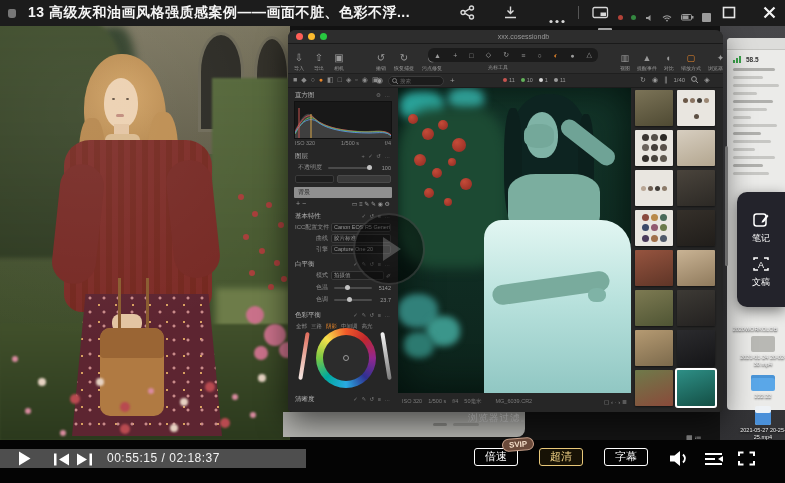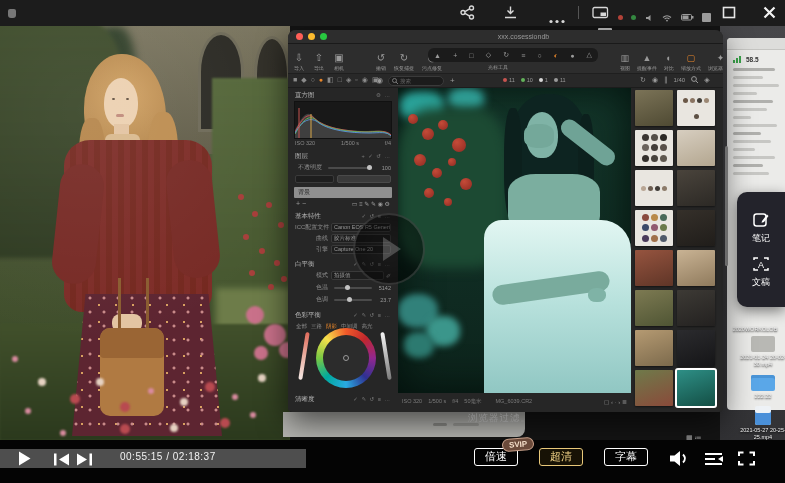--- a/index.html
+++ b/index.html
@@ -9,21 +9,21 @@
 .abs{position:absolute}
 
 .topbar{position:absolute;top:0;left:0;width:785px;height:26px;background:#1c1c1c;z-index:50;display:flex;align-items:center}
 .tb-title{color:#f5f5f5;font-weight:bold;font-size:14px;padding-left:28px;white-space:nowrap;letter-spacing:.5px}
 .tb-ico{position:absolute;top:5px;cursor:pointer;opacity:.95}
 .sys-dot{display:inline-block;border-radius:50%;margin:0 2px;vertical-align:middle}
 
 .controls{position:absolute;left:0;top:440px;width:785px;height:43px;background:#040404;z-index:60}
 .strip{position:absolute;left:0;top:9px;width:306px;height:19px;background:rgba(140,140,140,.55)}
 .ctl{position:absolute;cursor:pointer}
-.time{position:absolute;left:120px;top:11px;color:#f2f2f2;font-size:10px;letter-spacing:.5px}
+.time{position:absolute;left:107px;top:11px;color:#f2f2f2;font-size:12px;letter-spacing:.5px}
 .pillbtn{position:absolute;top:8px;height:18px;border:1.5px solid #fff;border-radius:3px;color:#fff;
   font-size:11px;line-height:15px;text-align:center;cursor:pointer;background:rgba(0,0,0,.25)}
 .pillbtn.gold{border-color:#e8c87a;color:#f3d488;background:rgba(60,45,10,.35)}
 .svip{position:absolute;left:502px;top:-2px;background:#6b4a3a;border:1px solid #c7a08a;border-radius:8px;
   color:#f3ddc8;font-size:8px;font-weight:bold;padding:1px 6px;z-index:5;transform:rotate(-4deg)}
 
 .stage{position:absolute;left:0;top:26px;width:785px;height:414px;background:#141414;overflow:hidden}
 
 .garden{position:absolute;left:0;top:0;width:290px;height:414px;overflow:hidden;background:linear-gradient(#5d5c49,#4a5435 35%,#42502d 65%,#374626)}
 .rose{position:absolute;border-radius:50%;background:#a8403c;filter:blur(.4px)}
@@ -490,20 +490,21 @@
         </div>
     </div>
 
     <div class="mark"></div>
     <div class="caption">浏览器过滤。</div>
     <div class="abs" style="left:686px;top:408px;color:#9a9a9a;font-size:7px;z-index:6;">▦ ≔</div>
   </div>
 
   <div class="topbar">
     <span class="abs" style="left:8px;top:9px;width:8px;height:9px;background:#777;border-radius:2px 2px 3px 3px;"></span>
+    <span class="tb-title">13 高级灰和油画风格强质感案例——画面不脏、色彩不浮...</span>
     <span class="tb-ico" style="left:460px;">
       <svg width="15" height="15" stroke="#e3e3e3" fill="none" stroke-width="1.4">
           <circle cx="11.5" cy="3" r="2"></circle>
           <circle cx="3" cy="7.5" r="2"></circle>
           <circle cx="11.5" cy="12" r="2"></circle>
           <path d="M5,6.6 L9.6,3.9 M5,8.4 L9.6,11.1"></path>
         </svg>
     </span>
     <span class="tb-ico" style="left:503px;">
       <svg width="15" height="15" stroke="#e3e3e3" fill="none" stroke-width="1.4">

